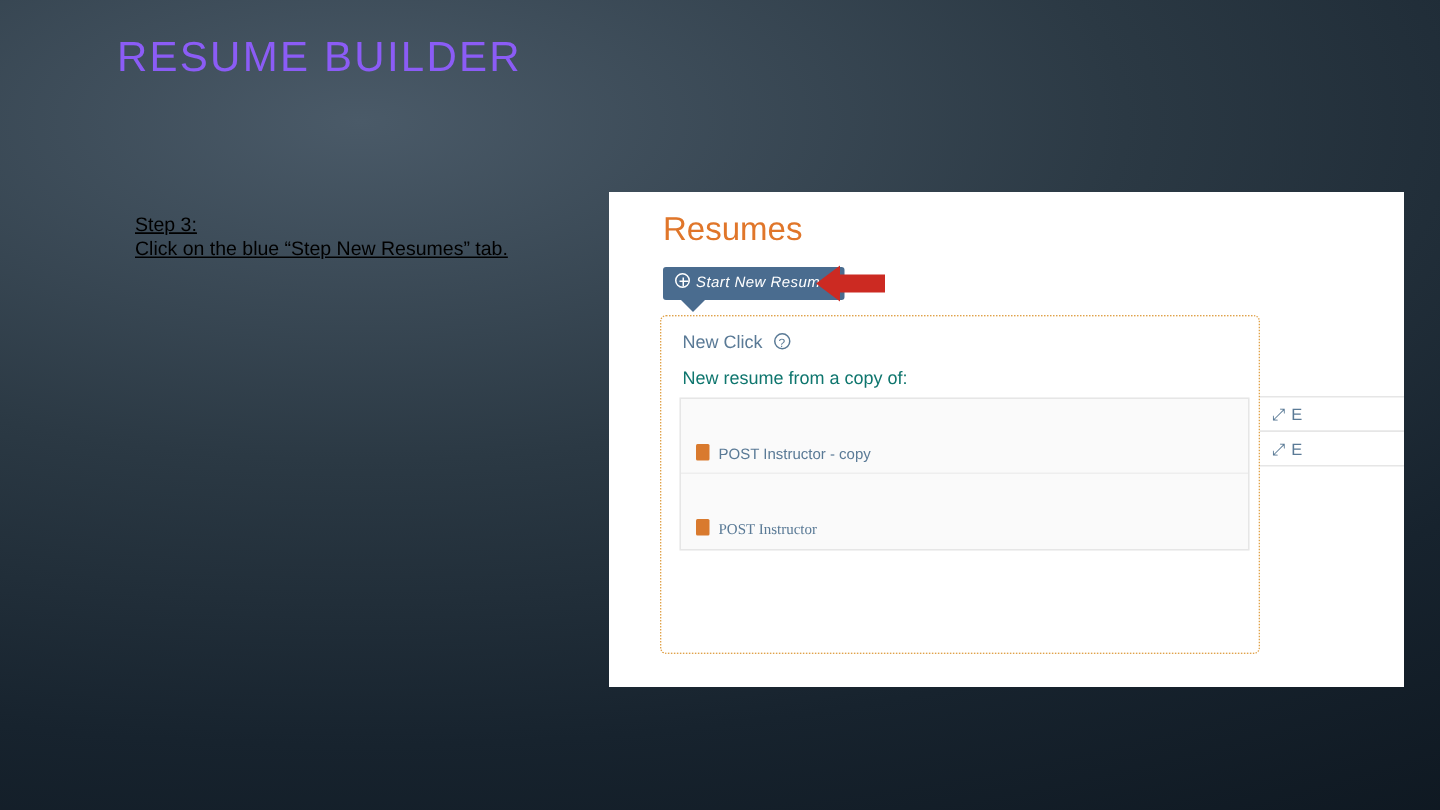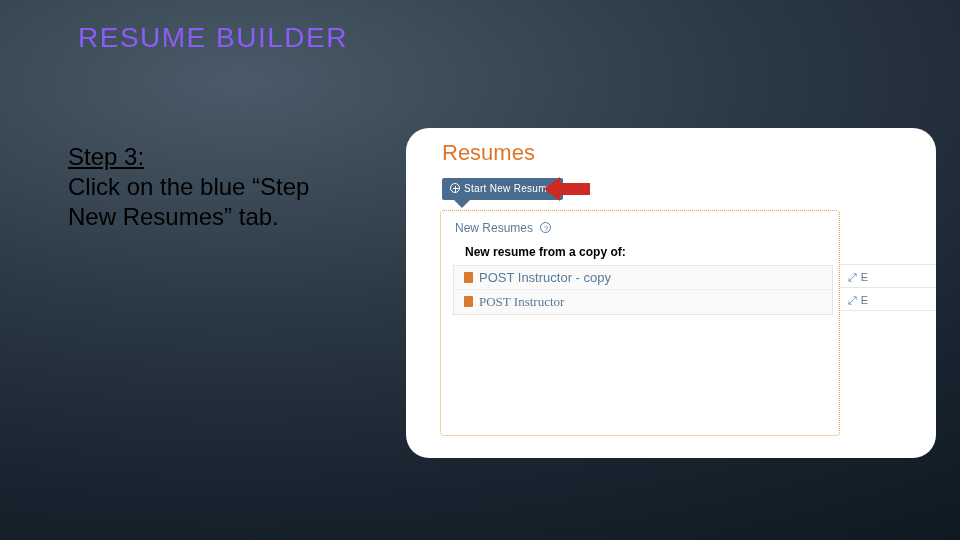--- a/index.html
+++ b/index.html
@@ -14,36 +14,36 @@
     position: absolute;
     left: 78px;
     top: 22px;
     font-size: 28px;
     letter-spacing: 1.5px;
     font-weight: 400;
     color: #8b5cf6;
   }
   .step {
     position: absolute;
-    left: 68px;
+    left: 90px;
     top: 142px;
     width: 280px;
-    font-size: 24px;
+    font-size: 13px;
     line-height: 1.25;
     color: #000;
+    text-decoration: underline;
   }
   .step .step-label { text-decoration: underline; }
   .screenshot {
     position: absolute;
     left: 406px;
     top: 128px;
     width: 530px;
     height: 330px;
     background: #fff;
-    border-radius: 23px;
   }
   .rs-heading {
     position: absolute;
     left: 36px;
     top: 12px;
     color: #e0762a;
     font-size: 22px;
     font-weight: 400;
   }
   .start-btn {
@@ -51,20 +51,21 @@
     left: 36px;
     top: 50px;
     height: 22px;
     background: #4a6c8f;
     color: #fff;
     font-size: 10px;
     line-height: 22px;
     padding: 0 10px 0 8px;
     border-radius: 2px;
     letter-spacing: 0.3px;
+    font-style: italic;
   }
   .start-btn .plus-icon {
     display: inline-block;
     width: 10px; height: 10px;
     border: 1.2px solid #fff;
     border-radius: 50%;
     position: relative;
     top: 1px;
     margin-right: 4px;
   }
@@ -132,41 +133,42 @@
     font-size: 8px;
     line-height: 11px;
     text-align: center;
     color: #5a7a96;
     margin-left: 4px;
     position: relative;
     top: -1px;
   }
   .panel .copy-heading {
     position: absolute;
-    left: 24px;
+    left: 14px;
     top: 34px;
     font-size: 12px;
-    font-weight: 700;
-    color: #000000;
+    font-weight: 400;
+    color: #0f766e;
   }
   .copy-list {
     position: absolute;
     left: 12px;
     top: 54px;
     width: 380px;
     border: 1px solid #e6e6e6;
     background: #fafafa;
   }
   .copy-row {
     height: 24px;
     line-height: 24px;
     padding-left: 10px;
-    font-size: 13px;
+    font-size: 10px;
     color: #5a7a96;
     border-bottom: 1px solid #eee;
+    margin-top: 26px;
   }
   .copy-row:last-child { border-bottom: none; font-family: Liberation Serif, serif; }
   .doc-icon {
     display: inline-block;
     width: 9px; height: 11px;
     background: #d97a2e;
     border-radius: 1px;
     margin-right: 6px;
     position: relative;
     top: 1px;
@@ -213,21 +215,21 @@
   </div>
   <div class="tab-pointer"></div>
 
   <div class="red-arrow">
     <div class="head"></div>
       <div class="shaft"></div>
   </div>
 
   <div class="panel">
     <div class="nr-label">
-      <span>New Resumes</span>
+      <span>New Click</span>
       <span class="help-icon">?</span>
     </div>
     <div class="copy-heading">New resume from a copy of:</div>
     <div class="copy-list">
       <div class="copy-row">
         <span class="doc-icon"></span><span>POST Instructor - copy</span>
       </div>
       <div class="copy-row">
         <span class="doc-icon"></span><span>POST Instructor</span>
       </div>

